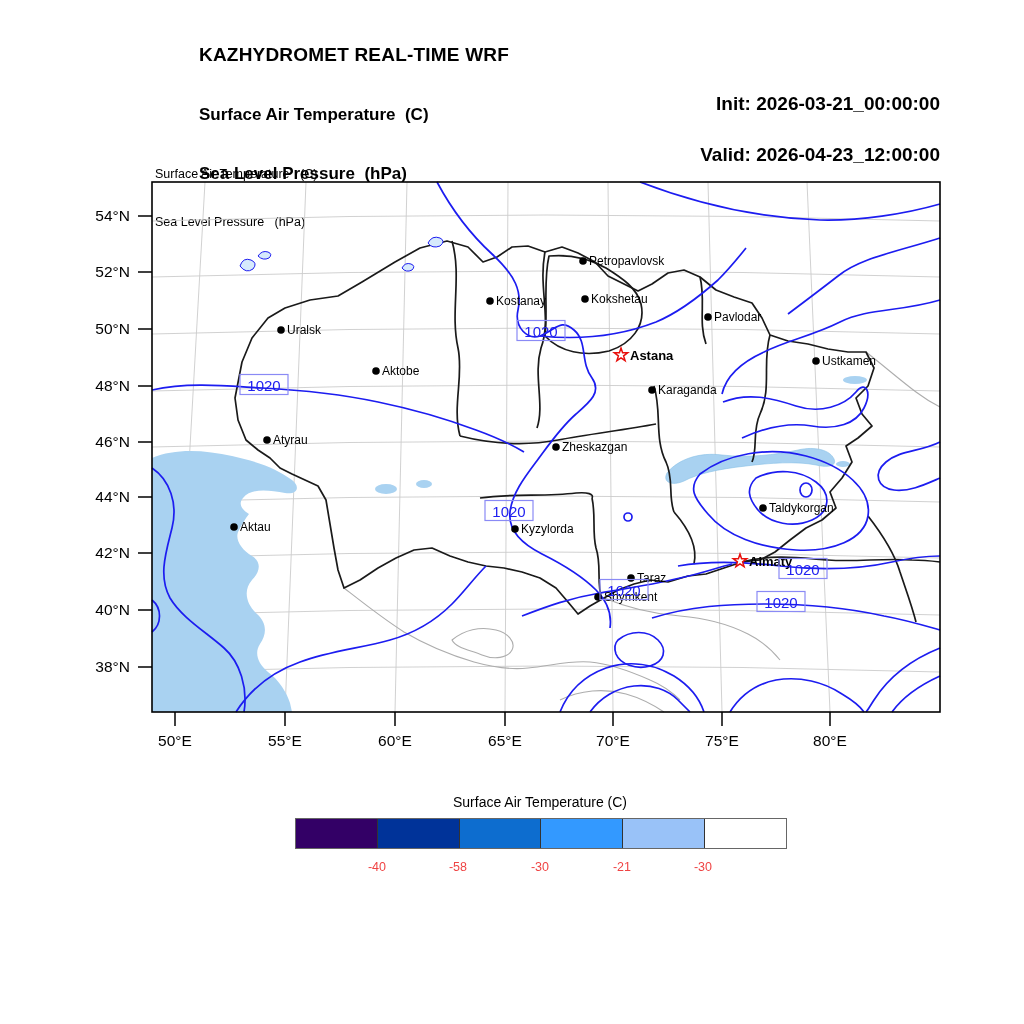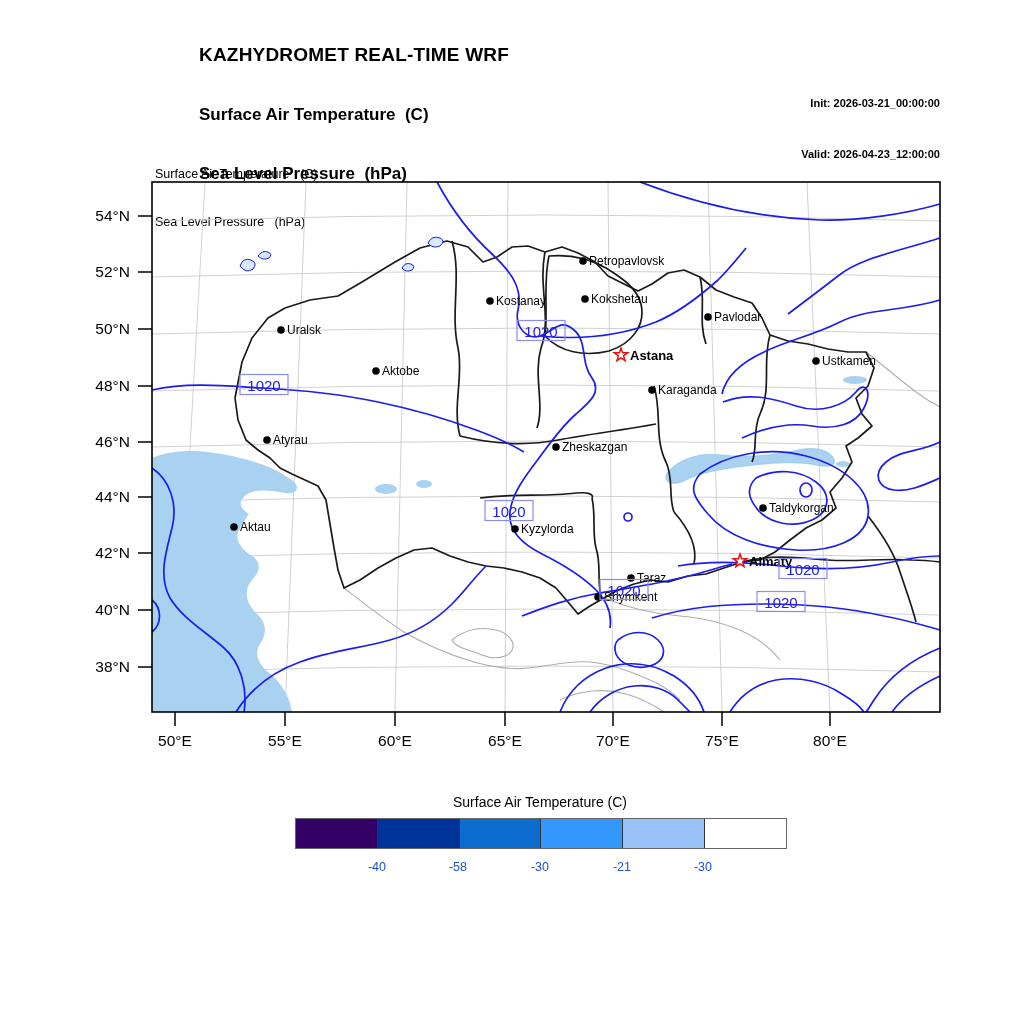--- a/index.html
+++ b/index.html
@@ -1,28 +1,28 @@
 <!DOCTYPE html>
 <html><head>
 <meta charset="utf-8">
 <style>
   html,body{margin:0;padding:0;background:#fff;}
   .page{position:relative;width:1024px;height:1024px;background:#fff;overflow:hidden;
         font-family:"Liberation Sans","DejaVu Sans",sans-serif;color:#000;}
   .title-block{position:absolute;left:151px;top:6px;white-space:pre;margin-left:48px;}
   .title-line1{font-size:19px;font-weight:700;letter-spacing:.2px;line-height:25px;}
   .title-line2{font-size:17px;font-weight:700;line-height:23px;}
-  .init-block{position:absolute;right:84px;top:61px;text-align:right;font-size:11px;font-weight:700;line-height:17px;white-space:pre;}
+  .init-block{position:absolute;right:84px;top:61px;text-align:right;font-size:19px;font-weight:700;line-height:17px;white-space:pre;}
   .map-legend{position:absolute;left:155px;top:134px;font-size:12.5px;line-height:16px;white-space:pre;}
   svg{position:absolute;left:0;top:0;}
   .cb-title{position:absolute;left:295px;top:794px;width:490px;text-align:center;font-size:14px;}
   .colorbar{position:absolute;left:295px;top:818px;width:490px;height:29px;display:flex;border:1px solid #666;}
   .cb-seg{flex:1;border-right:1px solid #333;}
   .cb-seg:last-child{border-right:none;}
-  .cb-ticks{position:absolute;left:0;top:860px;width:884px;height:20px;font-size:12.5px;color:#1d4ed8;}
+  .cb-ticks{position:absolute;left:0;top:860px;width:884px;height:20px;font-size:12.5px;color:#ef4444;}
   .cb-tick{position:absolute;transform:translateX(-50%);}
 </style>
 </head>
 <body>
 
 <div class="page">
 
   <div class="title-block">
     <div class="title-line1">KAZHYDROMET REAL-TIME WRF</div>
     <div class="title-line2">Surface Air Temperature  (C)</div>

